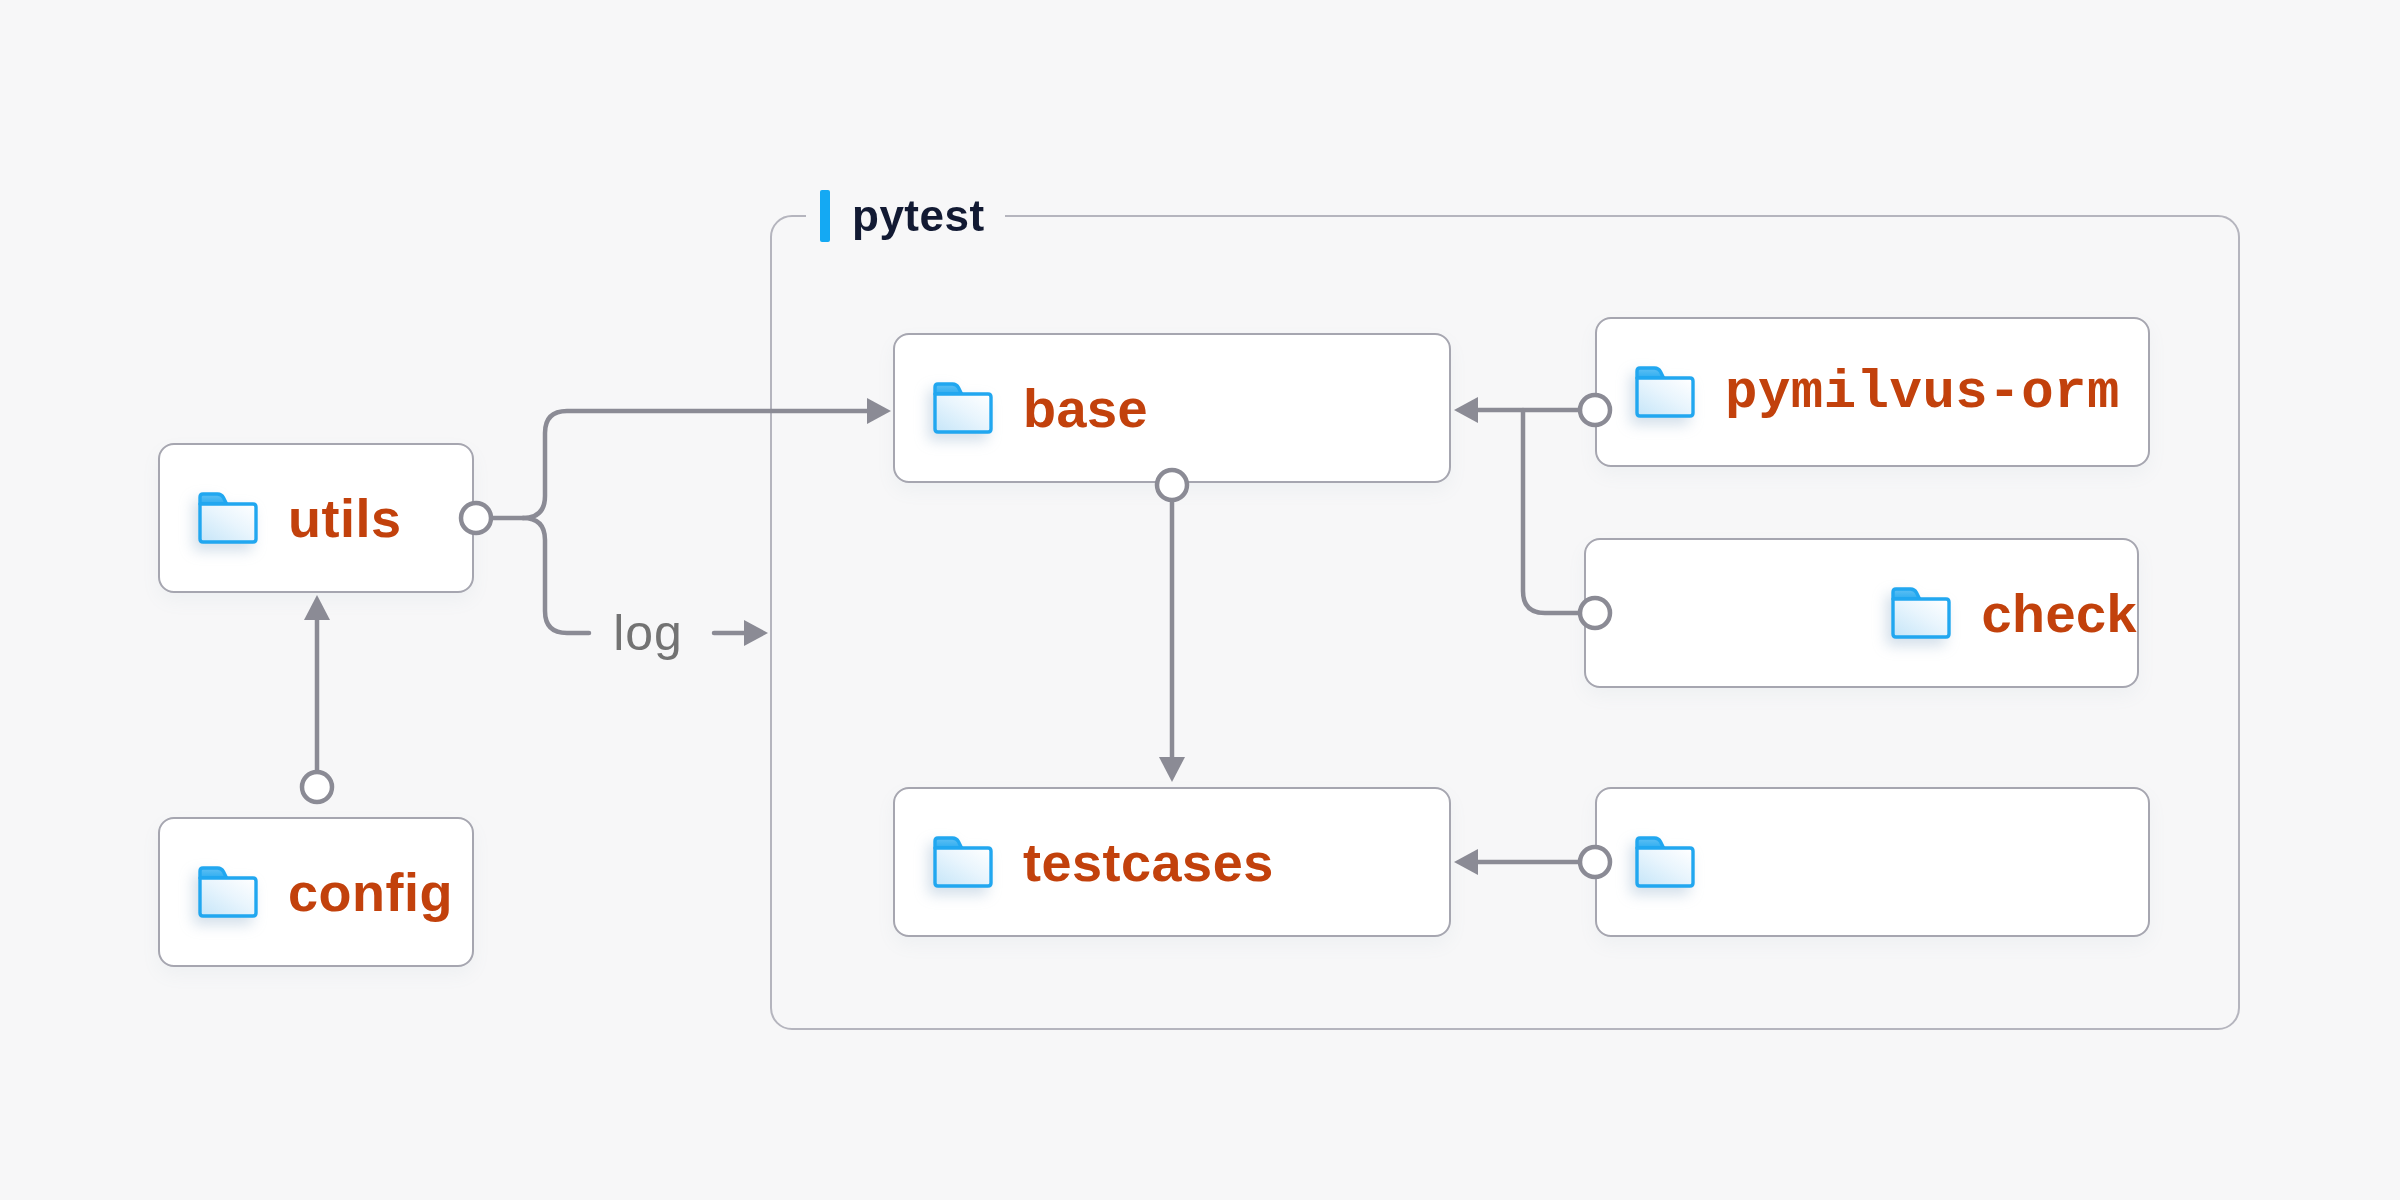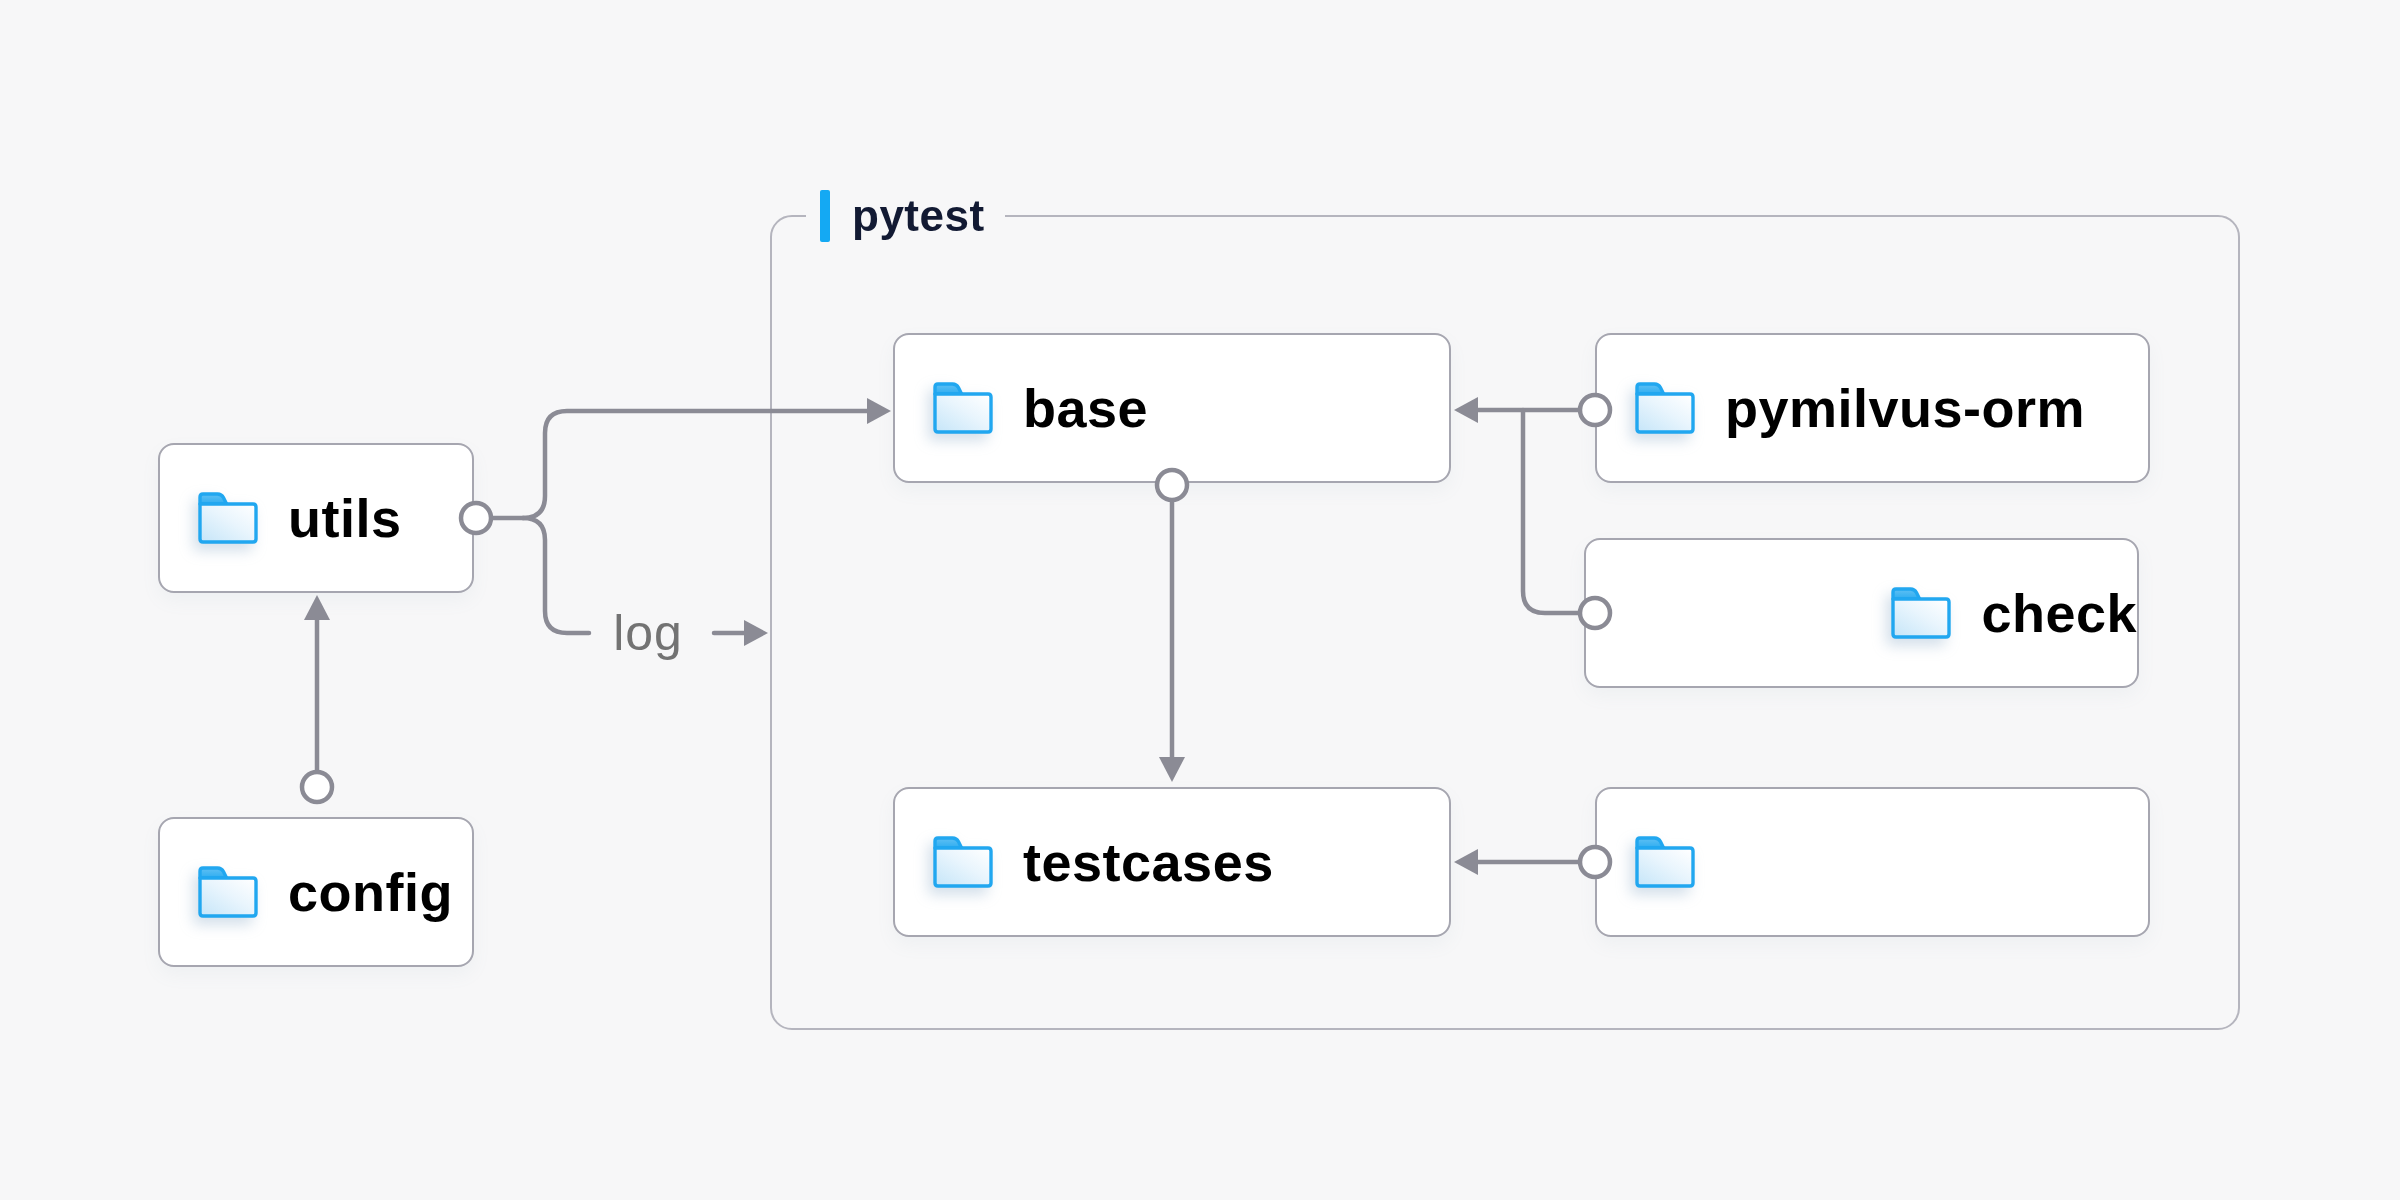--- a/index.html
+++ b/index.html
@@ -60,21 +60,21 @@
   }
   .node .folder {
     width: 64px; height: 54px;
     flex: 0 0 auto;
     filter: drop-shadow(-5px 7px 7px rgba(110,150,185,0.30));
   }
   .node .node-label {
     margin-left: 28px;
     font-size: 54px;
     font-weight: 700;
-    color: #000000;
+    color: #c2410c;
     letter-spacing: 0.5px;
     white-space: nowrap;
   }
 
   
   svg.connectors {
     position: absolute;
     left: 0; top: 0;
     width: 2400px; height: 1200px;
     pointer-events: none;
@@ -151,21 +151,21 @@
     <span class="node-label">config</span>
   </div>
 
   <div class="node" style="left:893px; top:333px; width:558px;">
     <svg class="folder">
         <use href="#icon-folder"></use>
       </svg>
     <span class="node-label">base</span>
   </div>
 
-  <div class="node" style="left:1595px; top:333px; width:555px;">
+  <div class="node" style="left:1595px; top:317px; width:555px;font-family:Liberation Mono, monospace;">
     <svg class="folder">
         <use href="#icon-folder"></use>
       </svg>
     <span class="node-label">pymilvus-orm</span>
   </div>
 
   <div class="node" style="left:1584px; top:538px; width:555px;justify-content:flex-end;">
     <svg class="folder">
         <use href="#icon-folder"></use>
       </svg>

